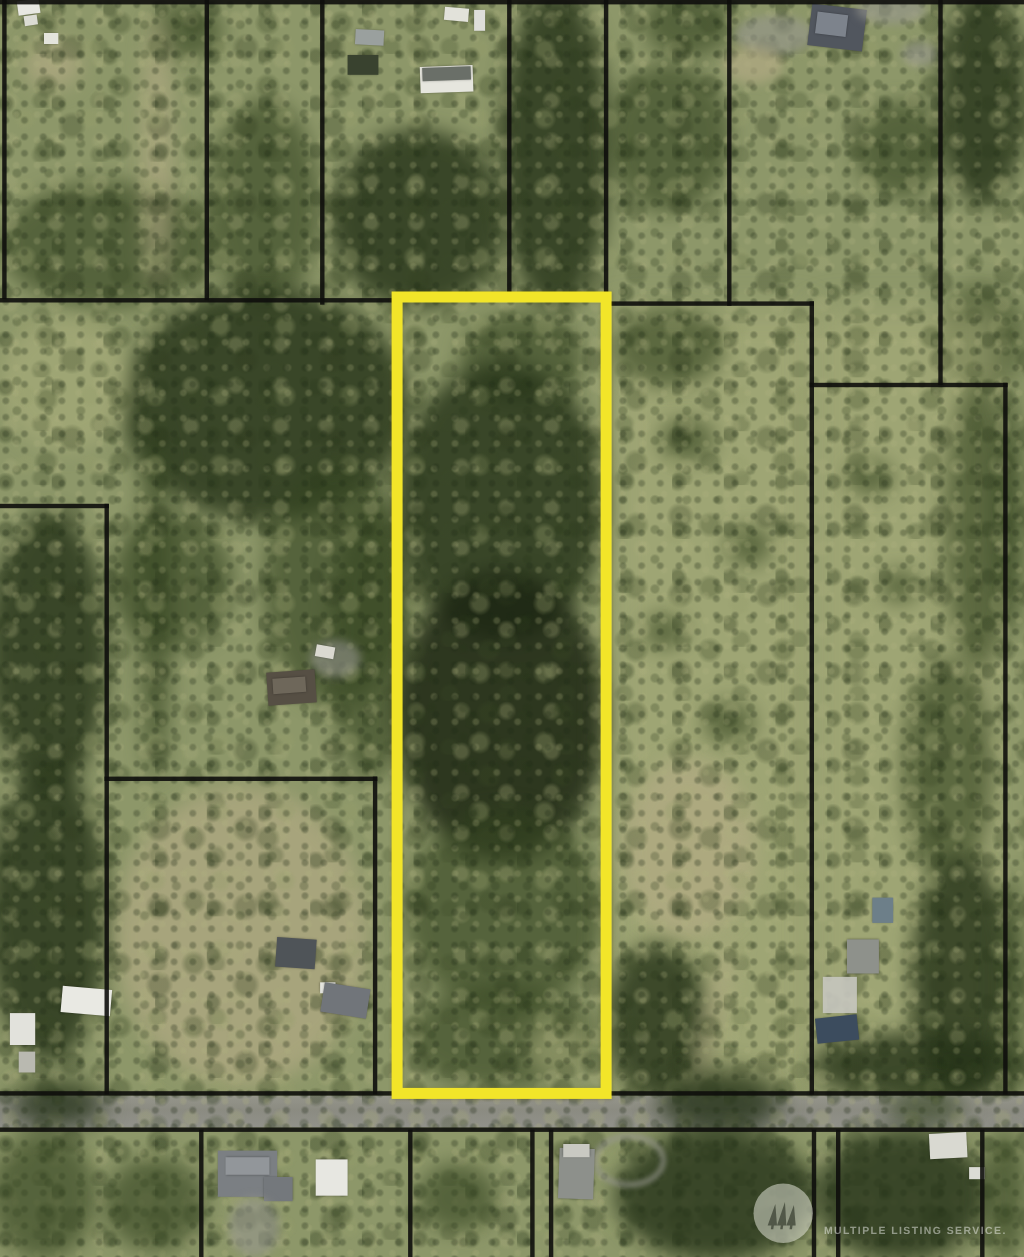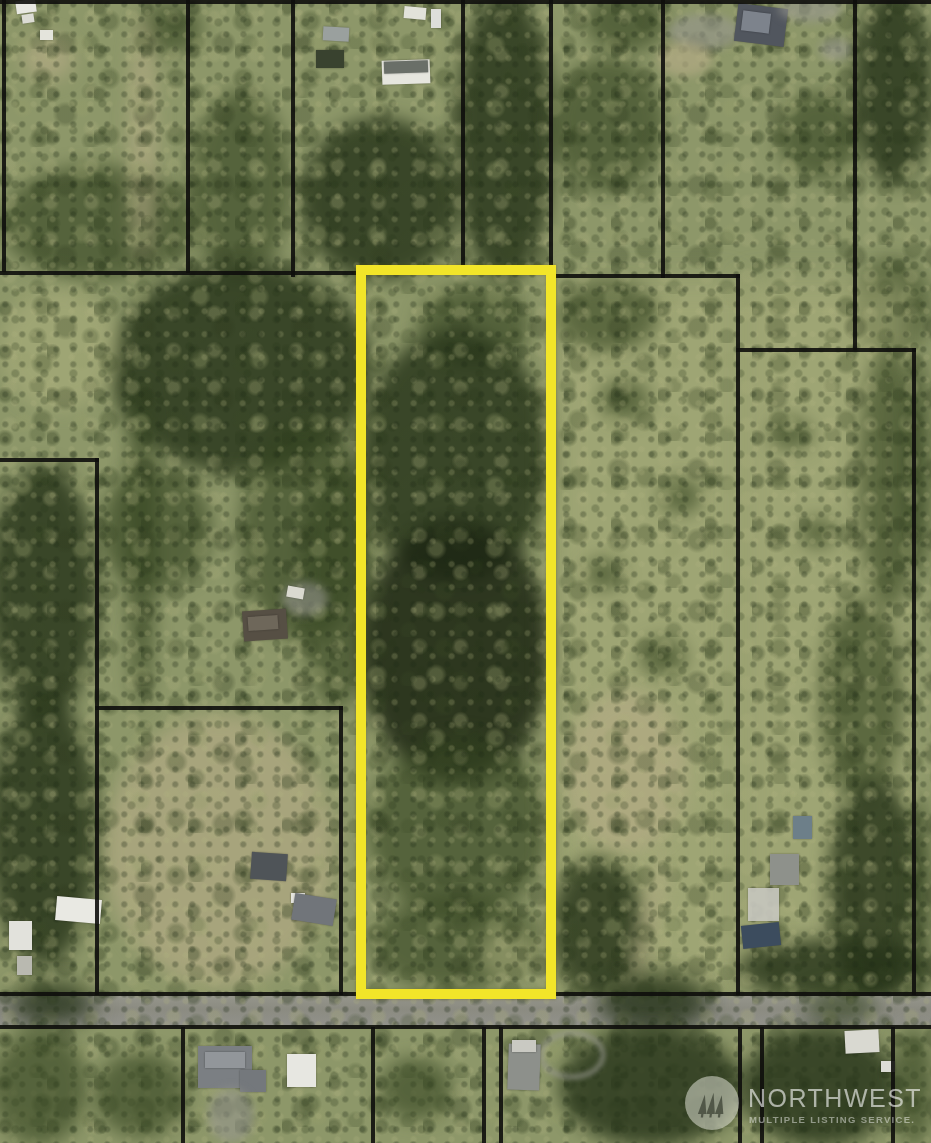--- a/index.html
+++ b/index.html
@@ -208,17 +208,16 @@
         <g fill="#474d3e" opacity="0.85" transform="skewX(-8) translate(6,0)">
           <path d="M2 33 L7 10 L12 33 Z"></path>
           <rect x="6" y="30" width="2.6" height="7"></rect>
           <path d="M12 33 L17 8 L22 33 Z"></path>
           <rect x="16" y="30" width="2.6" height="7"></rect>
           <path d="M22 33 L27 11 L32 33 Z"></path>
           <rect x="26" y="30" width="2.6" height="7"></rect>
         </g>
       </svg>
     </div>
-    <div class="wm-brand">NORTHWEST</div>
     <div class="wm-tag">MULTIPLE LISTING SERVICE.</div>
   </div>
 
 </div>
 
 </body></html>

